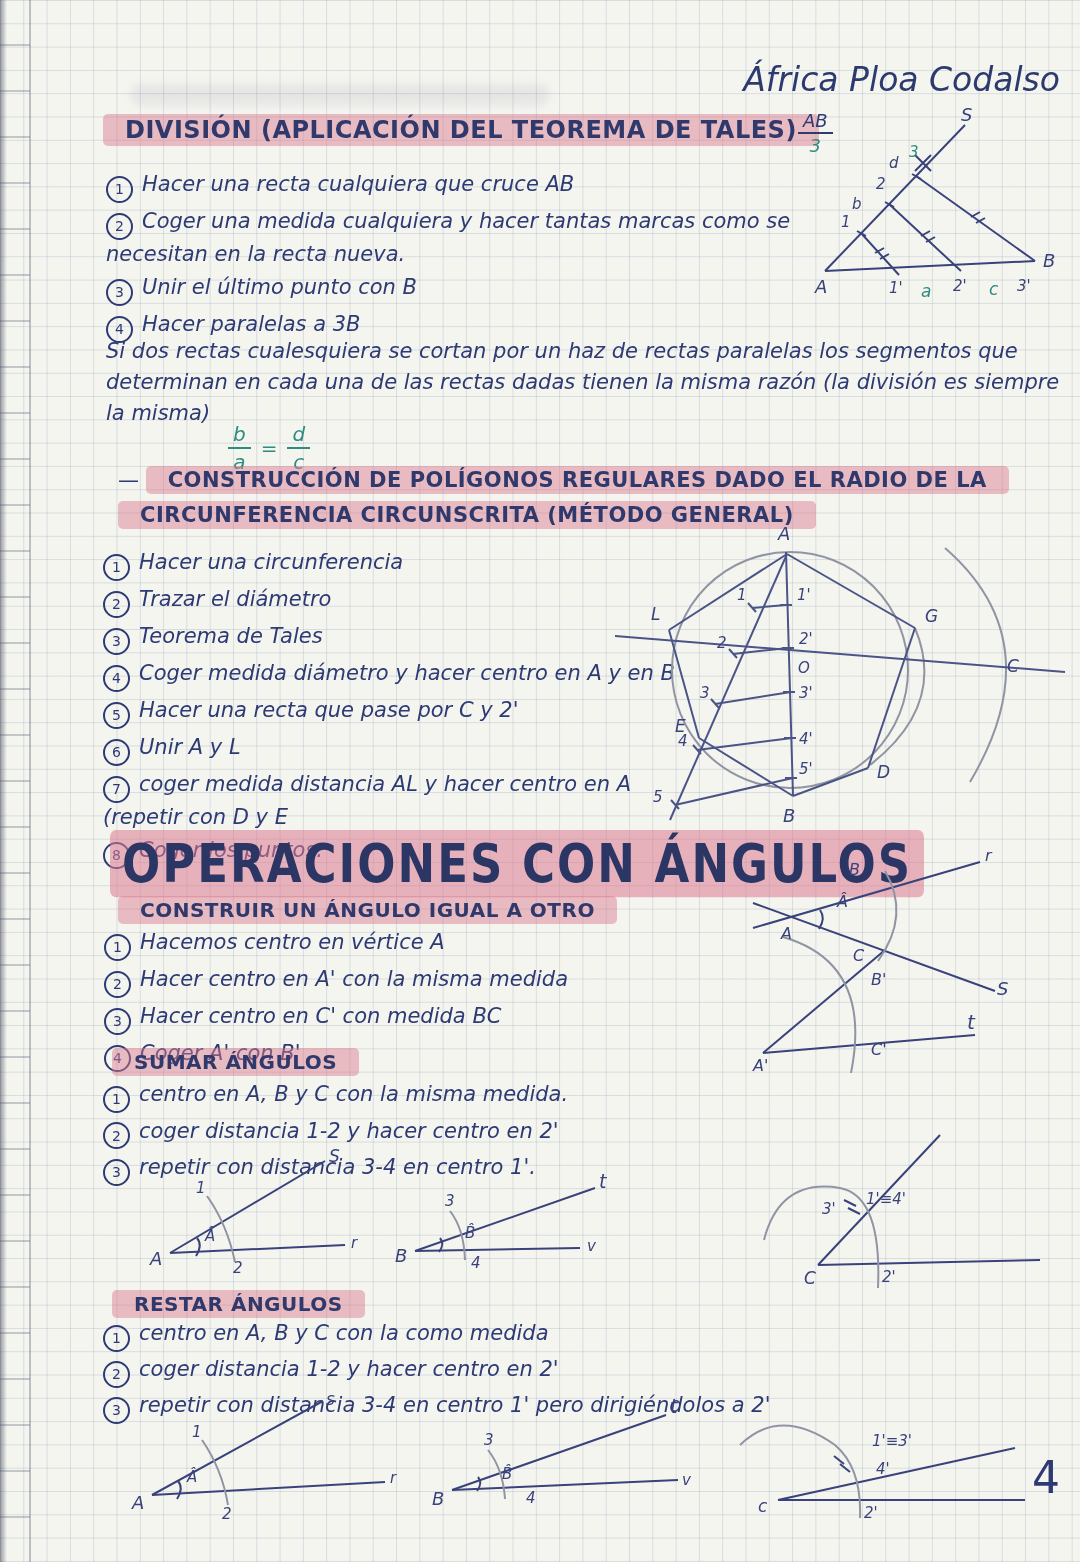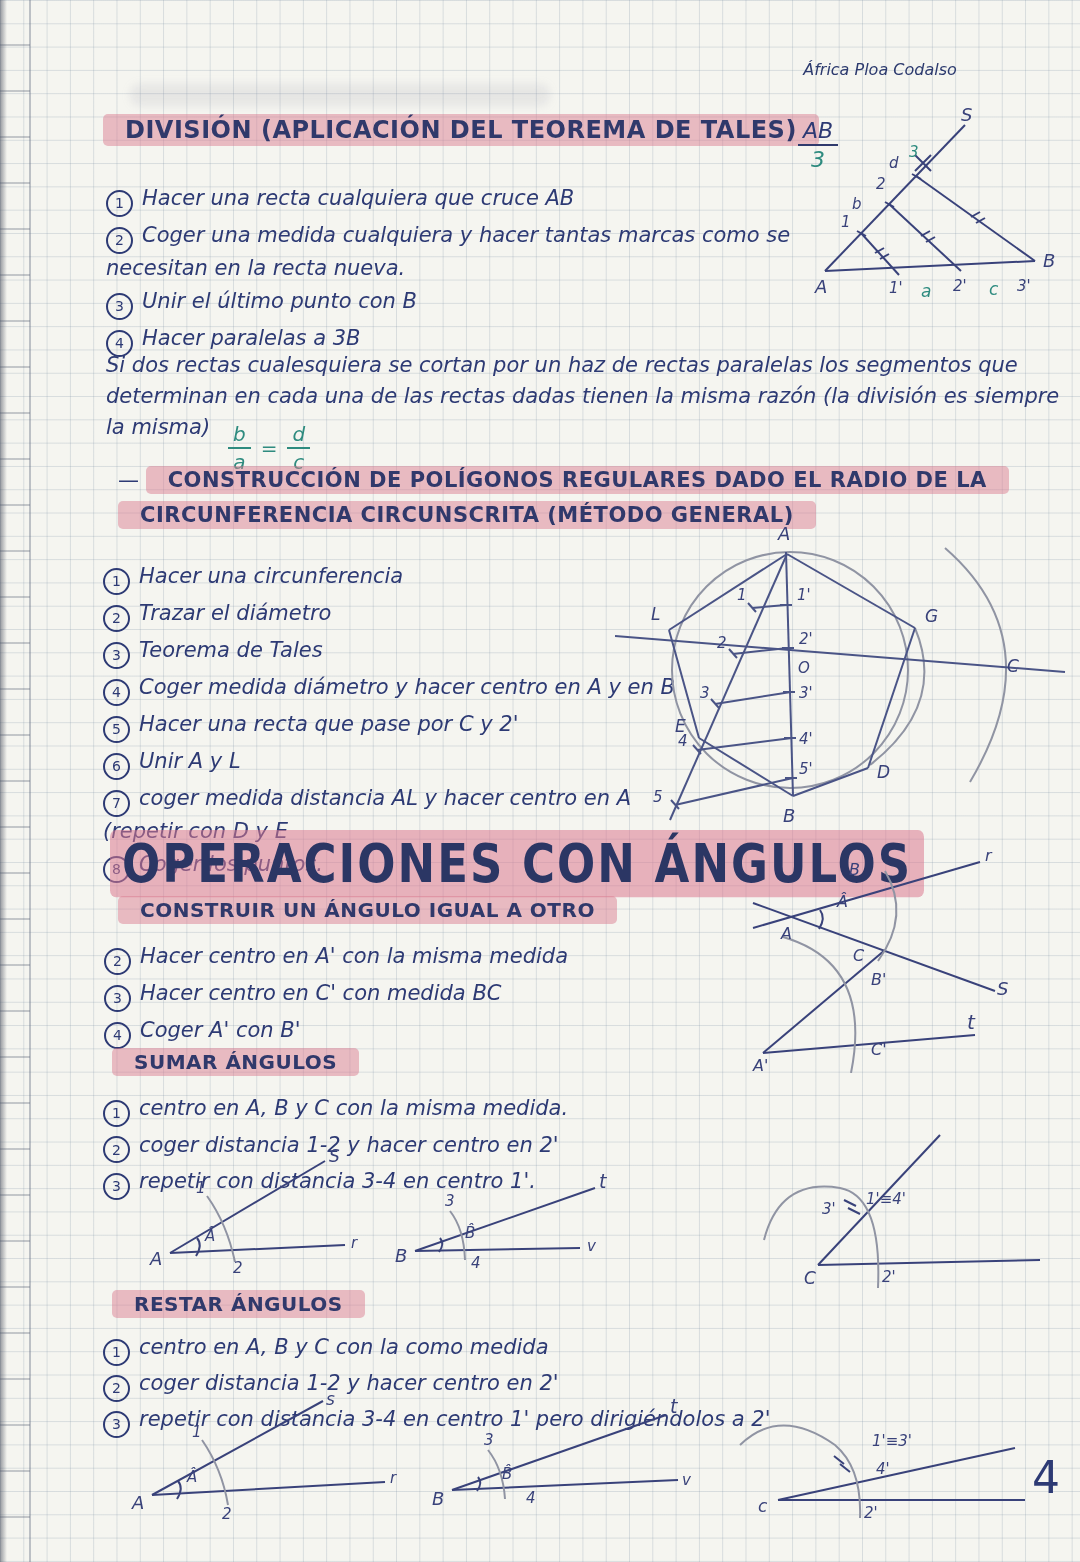--- a/index.html
+++ b/index.html
@@ -11,55 +11,55 @@
     background-size:23.3px 23.3px;
     font-family:"DejaVu Sans",sans-serif;color:#2d3a74;}
   .edge-shadow{position:absolute;left:0;top:0;bottom:0;width:7px;
     background:linear-gradient(to right,rgba(70,75,90,.55),rgba(70,75,90,0));}
   .edge-line{position:absolute;left:29px;top:0;bottom:0;width:2px;background:rgba(95,105,125,.38);}
   .edge-dashes{position:absolute;left:0;top:0;bottom:0;width:30px;
     background:repeating-linear-gradient(to bottom,transparent 0 44px,rgba(80,90,110,.30) 44px 46px);}
   .smudge{position:absolute;left:130px;top:84px;width:420px;height:22px;
     background:rgba(120,125,145,.12);filter:blur(4px);border-radius:10px;}
   .abs{position:absolute;}
-  .hw{font-style:italic;font-size:21px;line-height:29px;color:#2d3a74;margin-top:14px;}
+  .hw{font-style:italic;font-size:21px;line-height:29px;color:#2d3a74;}
   .cap{font-style:normal;font-weight:bold;letter-spacing:.5px;color:#30396b;}
   .hl{background:rgba(218,121,143,.48);padding:2px 22px;border-radius:5px;
       -webkit-box-decoration-break:clone;box-decoration-break:clone;}
   .hl2{background:rgba(218,121,143,.55);padding:2px 12px;border-radius:6px;}
   .step{margin:0 0 4px 0;}
   .cn{display:inline-flex;align-items:center;justify-content:center;width:23px;height:23px;
       border:2px solid #2d3a74;border-radius:50%;font-size:14px;font-style:normal;
       margin-right:9px;vertical-align:-3px;flex:none;}
   .frac{display:inline-block;text-align:center;font-style:italic;}
   .frac .num{display:block;border-bottom:2px solid #2f3a6d;padding:0 5px 1px;}
   .frac .den{display:block;padding-top:1px;}
   .teal{color:#2e8b7f;}
   .opername{font-size:45px;font-weight:bold;letter-spacing:2px;color:#2b3664;
       transform:scaleY(1.18);transform-origin:top left;white-space:nowrap;}
   .pagenum{font-size:44px;color:#2d3a74;}
-  .author{font-size:16px;font-style:italic;color:#2c3a6e;text-align:center;}
+  .author{font-size:33px;font-style:italic;color:#2c3a6e;text-align:right;}
   svg text{font-family:"DejaVu Sans",sans-serif;font-style:italic;fill:#39427a;}
   svg .tl{fill:#2e8b7f;}
 </style>
 </head>
 <body>
 <div class="page">
 
 <div class="edge-shadow"></div>
 <div class="edge-dashes"></div>
 <div class="edge-line"></div>
 <div class="smudge"></div>
 
 <div class="abs author" style="left:700px;top:60px;width:360px;">África Ploa Codalso</div>
 
 <div class="abs" style="left:103px;top:116px;font-size:24px;">
   <span class="cap hl">DIVISIÓN (APLICACIÓN DEL TEOREMA DE TALES)</span>
 </div>
-<div class="abs frac" style="left:798px;top:118px;font-size:22px;">
+<div class="abs frac" style="left:798px;top:110px;font-size:18px;">
   <span class="num">AB</span>
   <span class="den teal">3</span>
 </div>
 
 <div class="abs hw" style="left:106px;top:170px;width:690px;">
   <p class="step"><span class="cn">1</span><span>Hacer una recta cualquiera que cruce AB</span></p>
   <p class="step"><span class="cn">2</span><span>Coger una medida cualquiera y hacer tantas marcas como se necesitan en la recta nueva.</span></p>
   <p class="step"><span class="cn">3</span><span>Unir el último punto con B</span></p>
   <p class="step"><span class="cn">4</span><span>Hacer paralelas a 3B</span></p>
 </div>
@@ -95,20 +95,21 @@
 </div>
 
 <div class="abs" style="left:110px;top:830px;">
   <span class="opername hl2" style="display:inline-block;">OPERACIONES CON ÁNGULOS</span>
 </div>
 
 <div class="abs" style="left:118px;top:898px;font-size:20px;">
   <span class="cap hl">CONSTRUIR UN ÁNGULO IGUAL A OTRO</span>
 </div>
 <div class="abs hw" style="left:104px;top:928px;width:650px;">
+  <p class="step"><span class="cn">1</span><span>Hacemos centro en vértice A</span></p>
   <p class="step"><span class="cn">2</span><span>Hacer centro en A' con la misma medida</span></p>
   <p class="step"><span class="cn">3</span><span>Hacer centro en C' con medida BC</span></p>
   <p class="step"><span class="cn">4</span><span>Coger A' con B'</span></p>
 </div>
 
 <div class="abs" style="left:112px;top:1050px;font-size:20px;">
   <span class="cap hl">SUMAR ÁNGULOS</span>
 </div>
 <div class="abs hw" style="left:103px;top:1080px;width:680px;line-height:28px;">
   <p class="step"><span class="cn">1</span><span>centro en A, B y C con la misma medida.</span></p>

